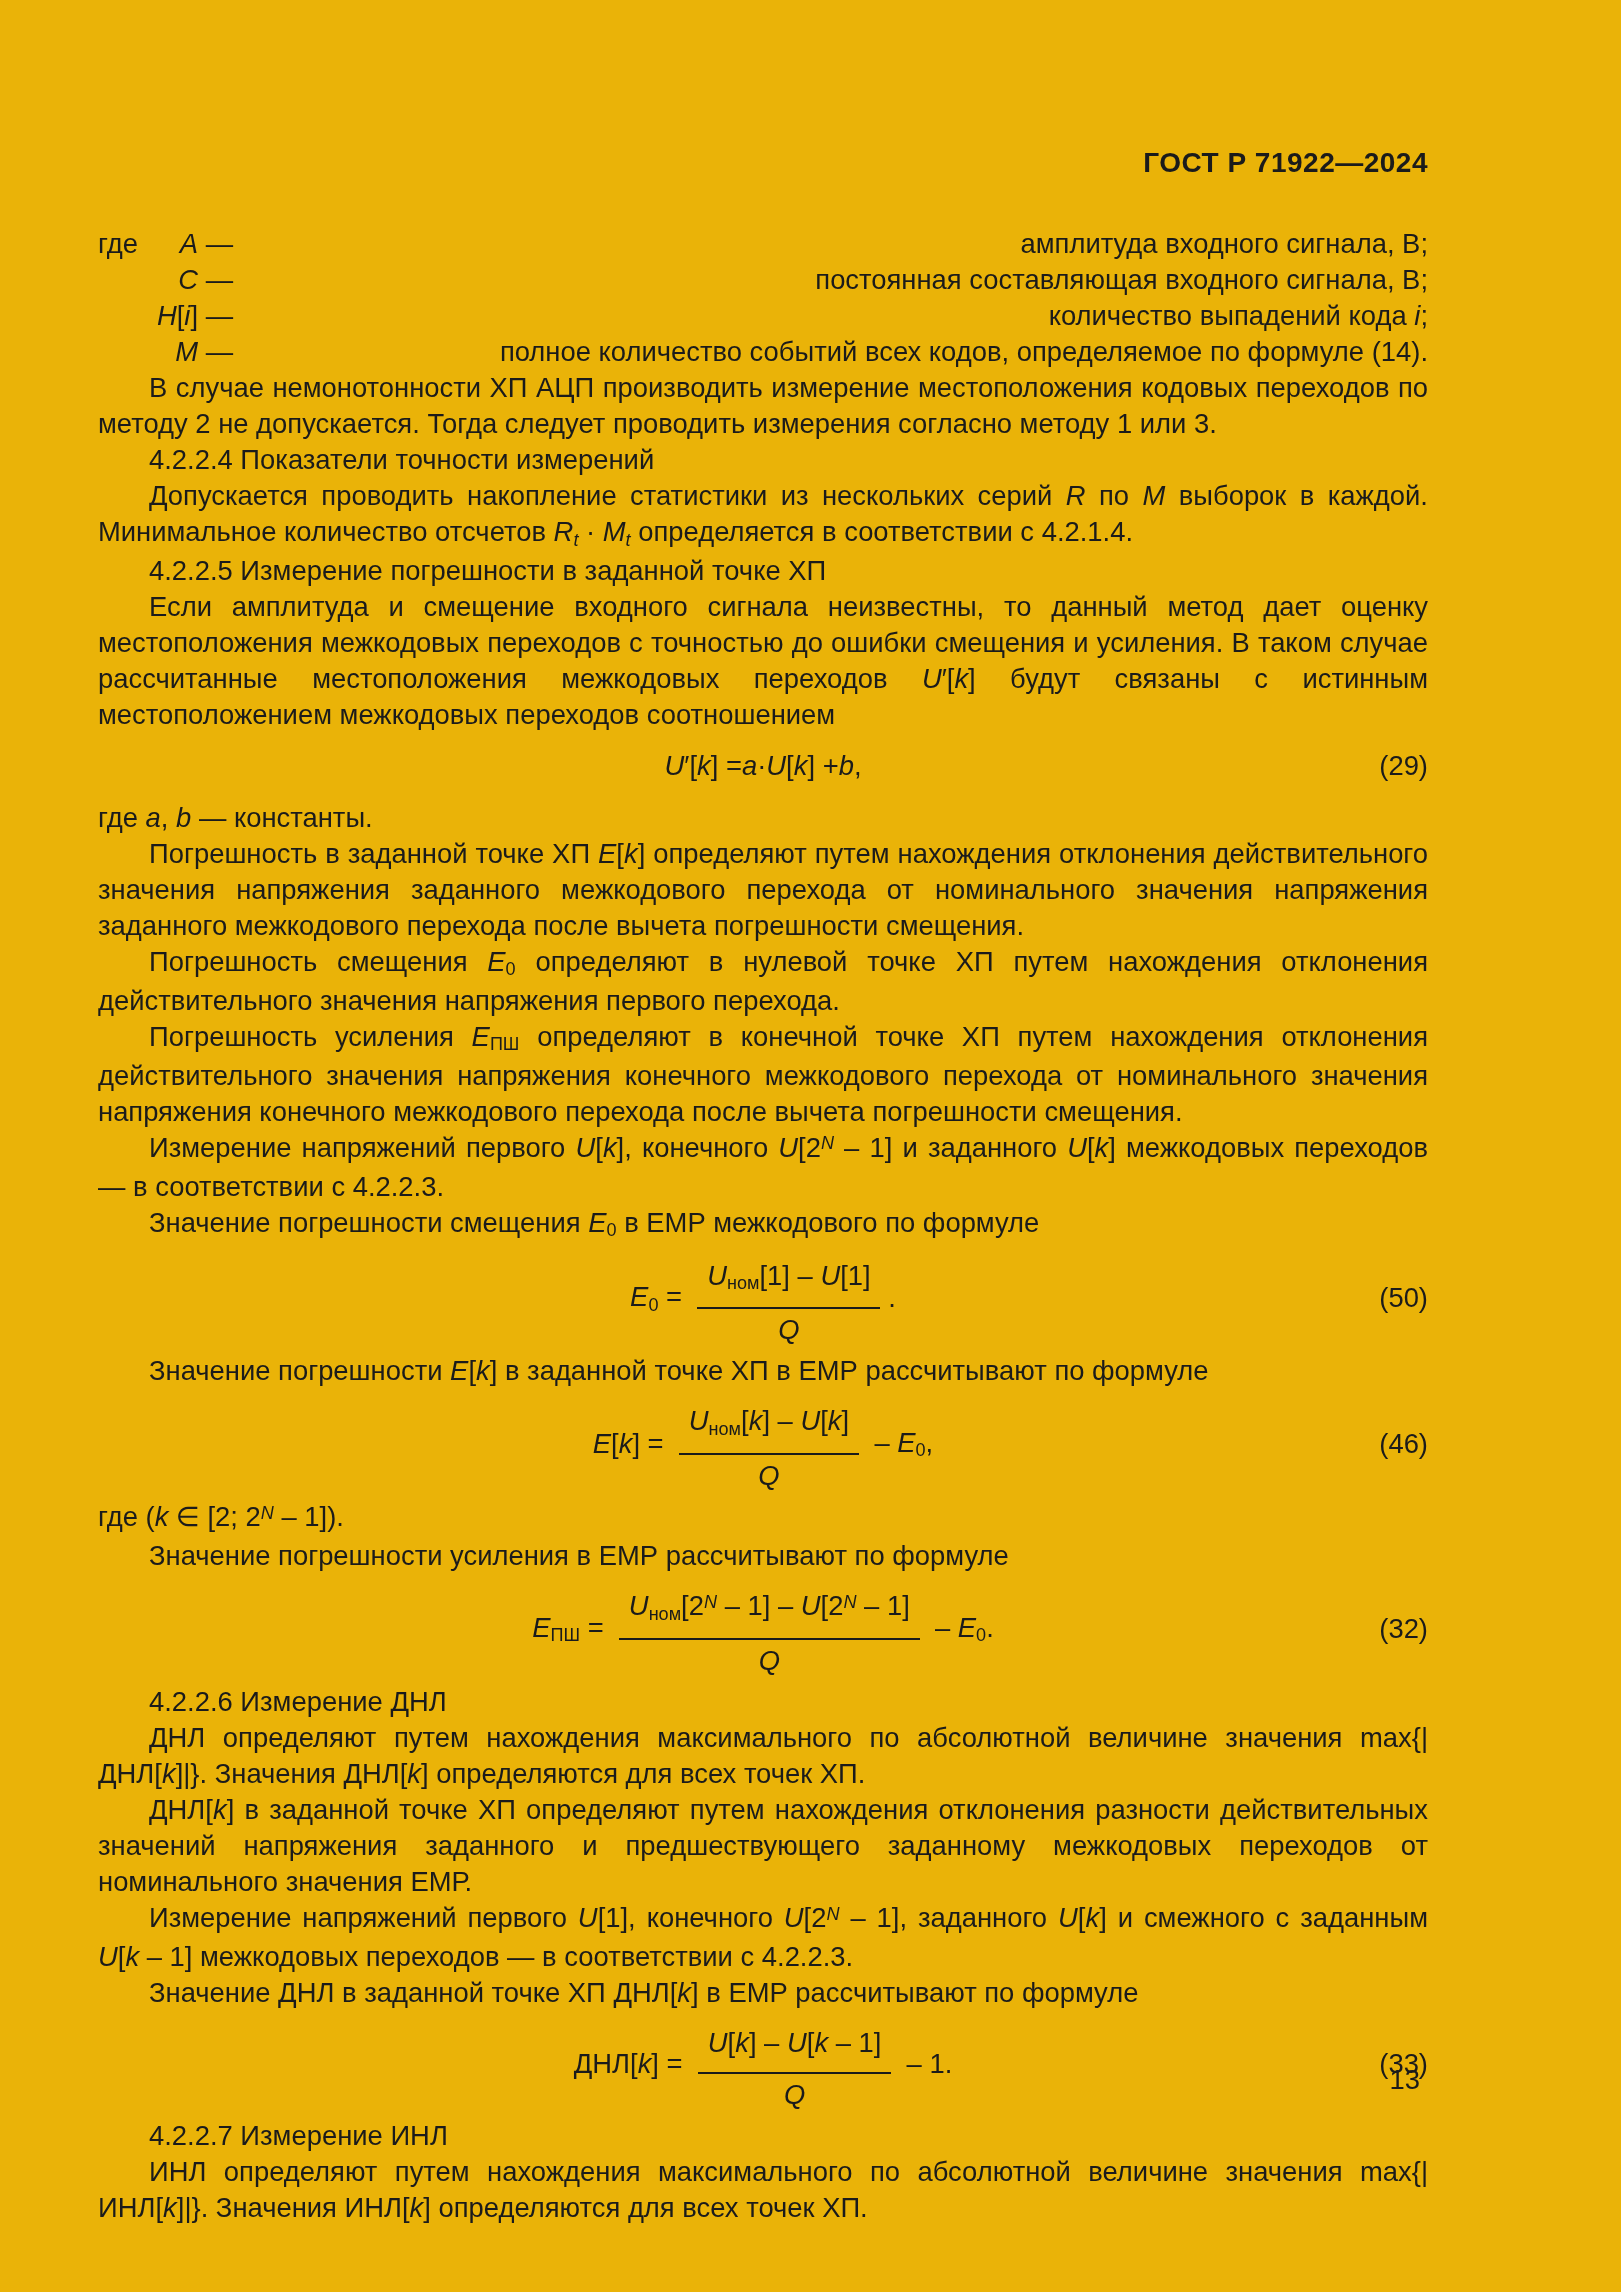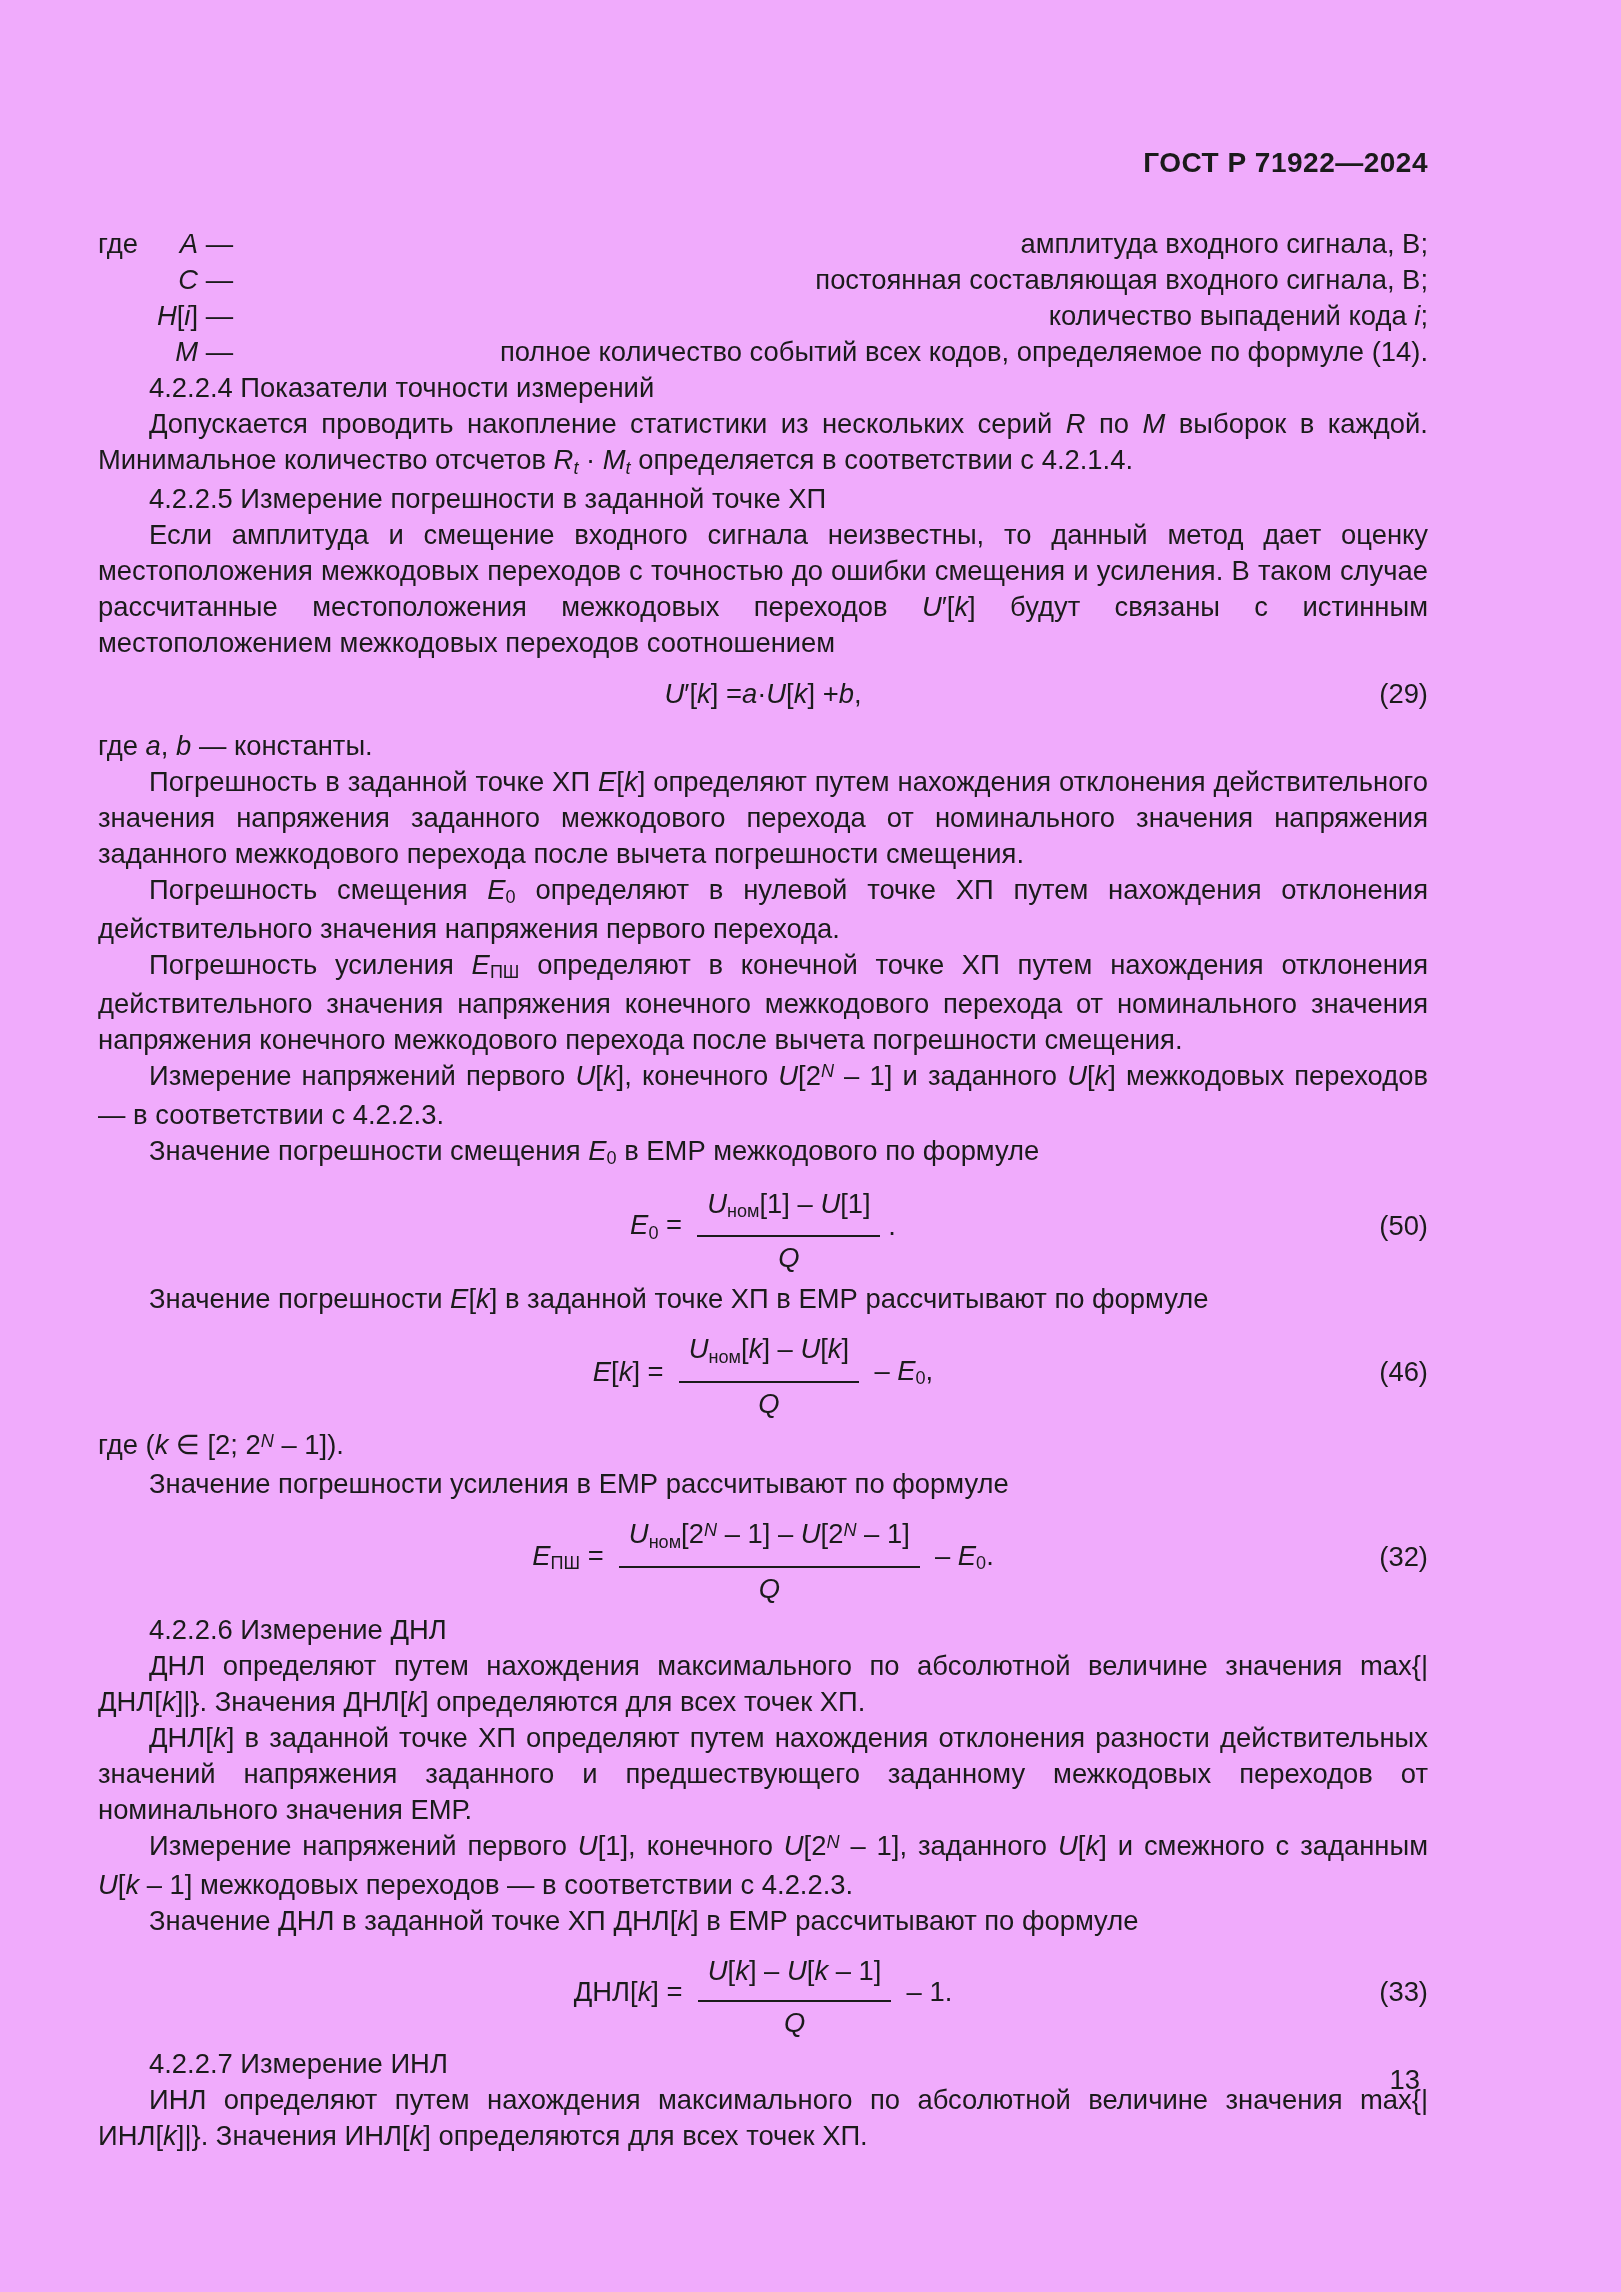--- a/index.html
+++ b/index.html
@@ -5,21 +5,21 @@
 <style>
   html, body {
     margin: 0;
     padding: 0;
     background: #ffffff;
   }
   .page {
     position: relative;
     width: 1621px;
     height: 2293px;
-    background: #f0abfc;
+    background: #eab308;
     color: #1b1b1b;
     font-family: "Liberation Sans", "DejaVu Sans", sans-serif;
     font-size: 27.4px;
     line-height: 36px;
     box-sizing: border-box;
     padding: 145px 193px 0 98px;
     overflow: hidden;
   }
   .doc-header {
     text-align: right;
@@ -125,20 +125,21 @@
       <span class="def-text"><span>количество выпадений кода </span><span class="run-i">i</span><span>;</span></span>
     </div>
     <div class="def-row">
       <span class="def-pre"></span>
       <span class="def-term"><span class="run-i">M</span></span>
       <span class="def-dash">—</span>
       <span class="def-text"><span>полное количество событий всех кодов, определяемое по формуле (14).</span></span>
     </div>
   </div>
 
+  <p class="para"><span>В случае немонотонности ХП АЦП производить измерение местоположения кодовых переходов по методу 2 не допускается. Тогда следует проводить измерения согласно методу 1 или 3.</span></p>
   <p class="para"><span>4.2.2.4 Показатели точности измерений</span></p>
   <p class="para"><span>Допускается проводить накопление статистики из нескольких серий </span><span class="run-i">R</span><span> по </span><span class="run-i">M</span><span> выборок в каждой. Минимальное количество отсчетов </span><span class="run-i">R</span><span class="run-isub">t</span><span> · </span><span class="run-i">M</span><span class="run-isub">t</span><span> определяется в соответствии с 4.2.1.4.</span></p>
   <p class="para"><span>4.2.2.5 Измерение погрешности в заданной точке ХП</span></p>
   <p class="para"><span>Если амплитуда и смещение входного сигнала неизвестны, то данный метод дает оценку местоположения межкодовых переходов с точностью до ошибки смещения и усиления. В таком случае рассчитанные местоположения межкодовых переходов </span><span class="run-i">U</span><span>′[</span><span class="run-i">k</span><span>] будут связаны с истинным местоположением межкодовых переходов соотношением</span></p>
 
   <div class="formula-row">
     <div class="formula">
         <span class="run-i">U</span>
         <span>′[</span>
         <span class="run-i">k</span>

